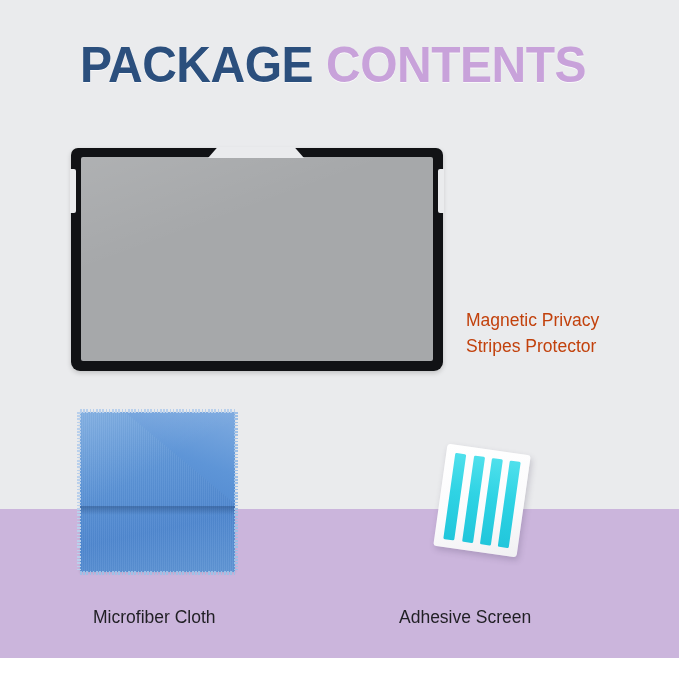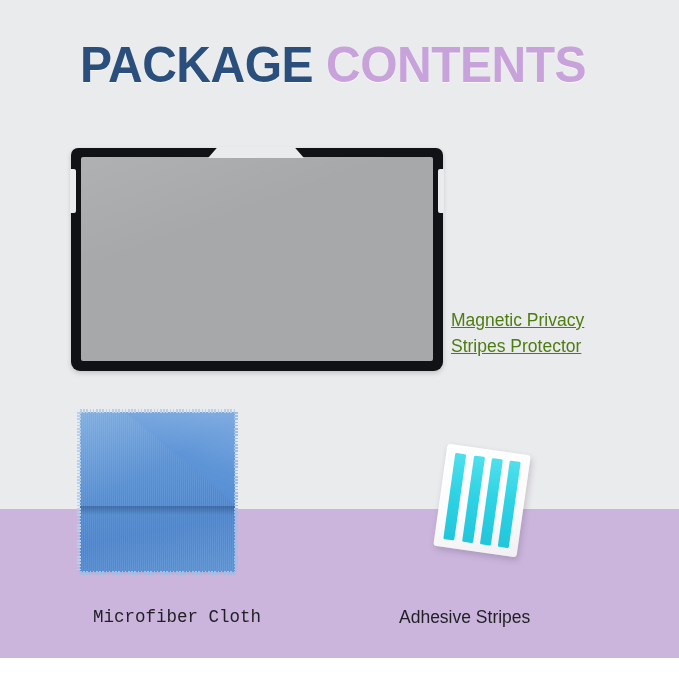--- a/index.html
+++ b/index.html
@@ -124,28 +124,27 @@
     top: 9px;
     width: 352px;
     height: 204px;
     border-radius: 2px;
     background: linear-gradient(160deg, rgba(255,255,255,0.10) 0%, rgba(255,255,255,0.0) 35%);
     pointer-events: none;
   }
 
   .label-protector {
     position: absolute;
-    left: 451px;
+    left: 466px;
     top: 307px;
     width: 200px;
     font-size: 17.5px;
     line-height: 26px;
-    color: #4d7c0f;
+    color: #c2410c;
     font-family: "Liberation Sans", sans-serif;
-    text-decoration: underline;
   }
 
   
   .cloth {
     position: absolute;
     left: 80px;
     top: 412px;
     width: 155px;
     height: 160px;
   }
@@ -246,21 +245,20 @@
   }
 
   .label-cloth {
     position: absolute;
     left: 93px;
     top: 605px;
     font-size: 17.5px;
     line-height: 24px;
     color: #201f24;
     white-space: nowrap;
-    font-family: Liberation Mono, monospace;
   }
 
   
   .strips {
     position: absolute;
     left: 440px;
     top: 449px;
     width: 84px;
     height: 103px;
     transform: rotate(8deg);
@@ -339,15 +337,15 @@
   <div class="label-cloth">Microfiber Cloth</div>
 
   <div class="strips">
     <div class="card"></div>
     <div class="strip s1"></div>
     <div class="strip s2"></div>
     <div class="strip s3"></div>
     <div class="strip s4"></div>
   </div>
 
-  <div class="label-strips">Adhesive Stripes</div>
+  <div class="label-strips">Adhesive Screen</div>
 
 </div>
 
 </body></html>

